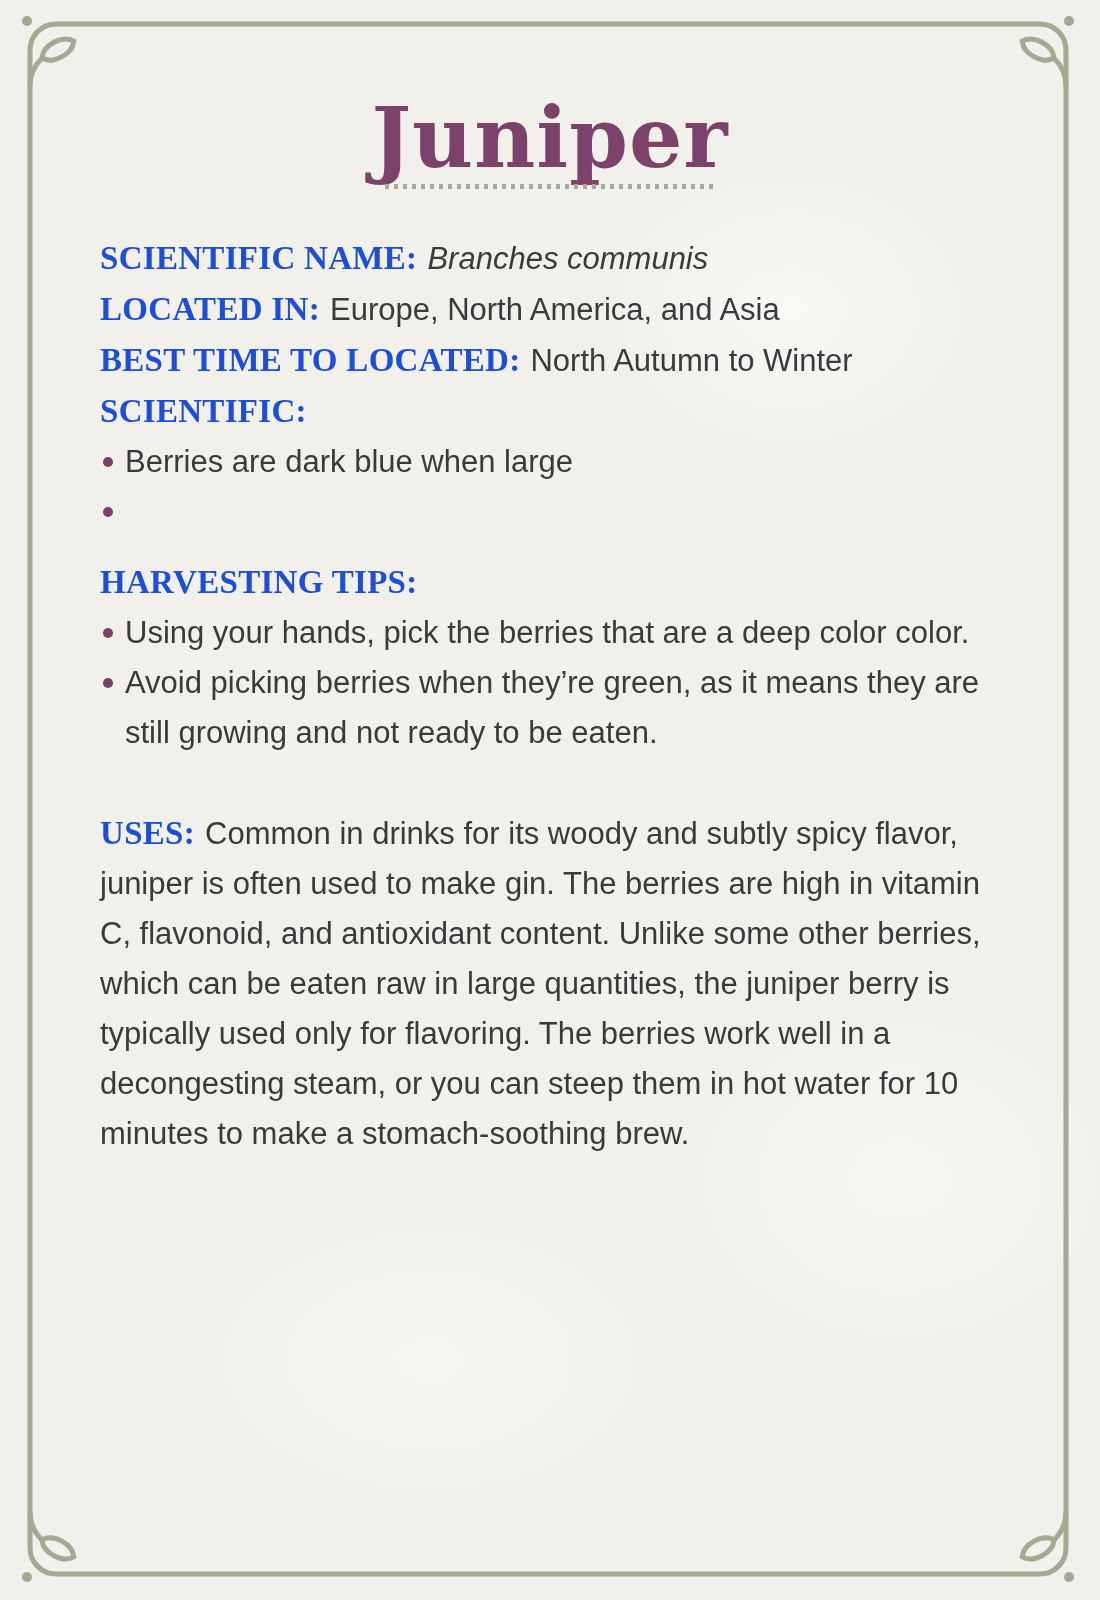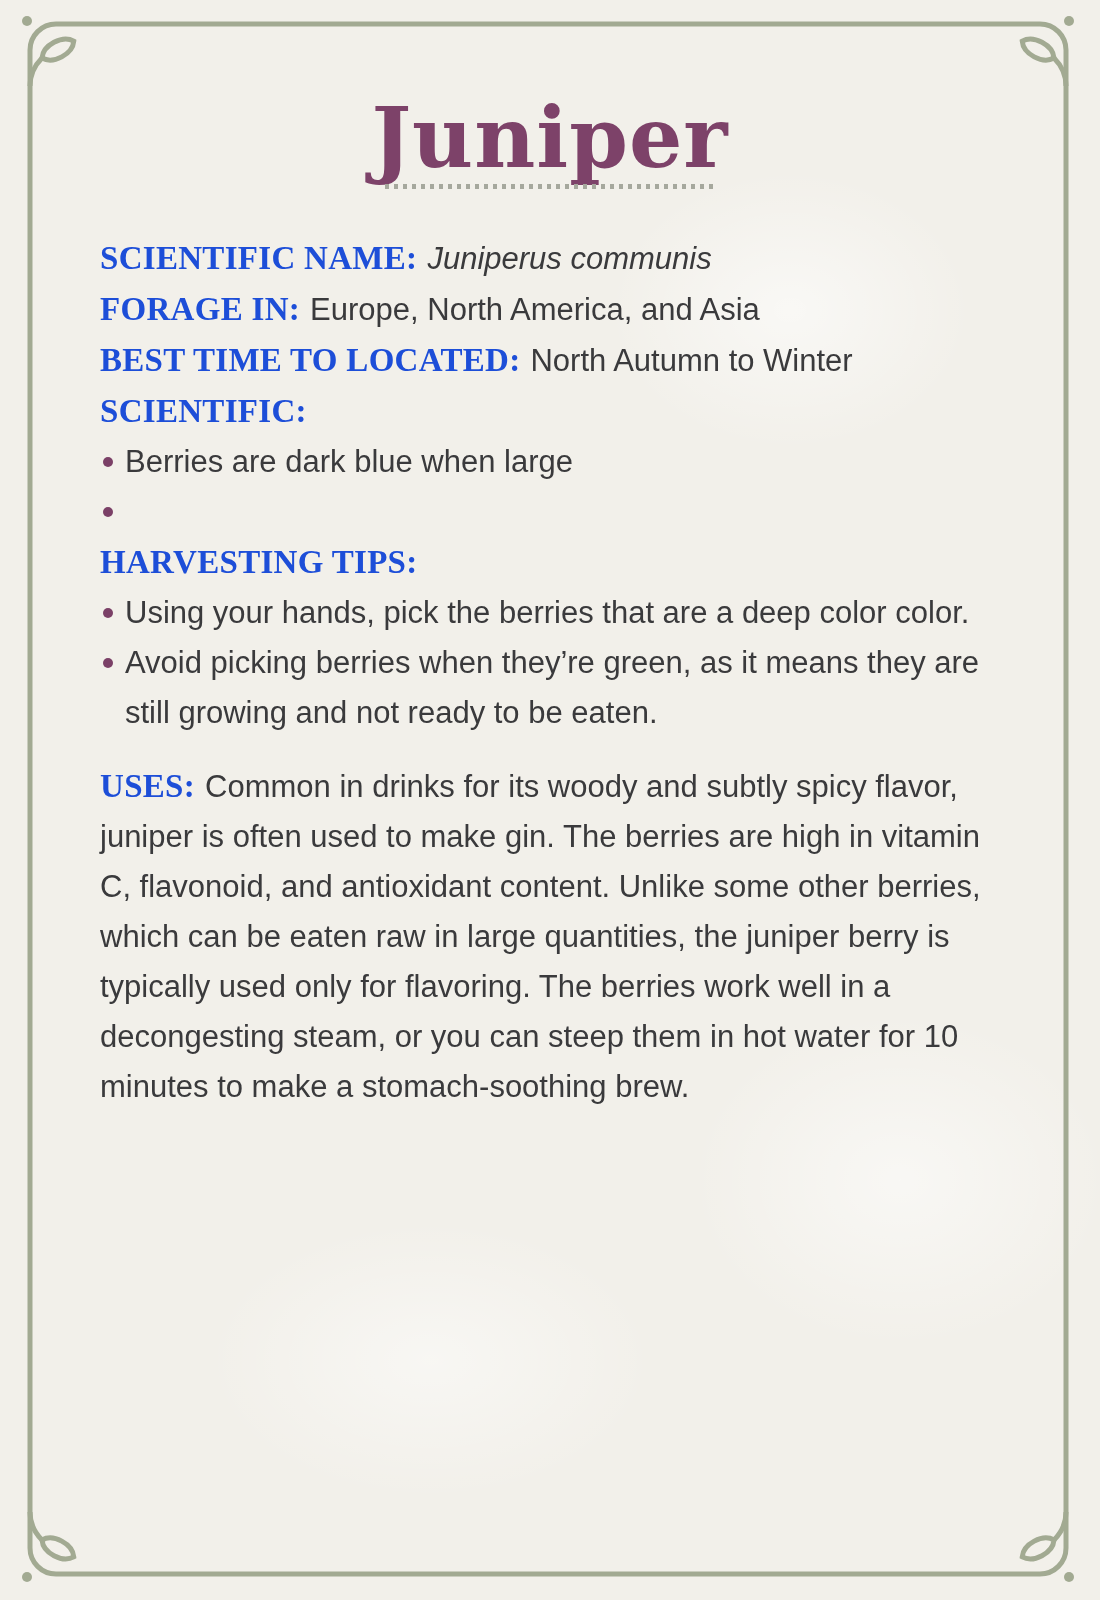--- a/index.html
+++ b/index.html
@@ -50,22 +50,22 @@
   .value { color: #3a3a3c; }
   .italic { font-style: italic; }
   .bullet-item { display: flex; align-items: flex-start; }
   .bullet-dot {
     flex: none;
     width: 10px; height: 10px;
     border-radius: 50%;
     background: #7b4067;
     margin: 20px 12px 0 3px;
   }
-  .section-harvesting { margin-top: 20px; }
-  .section-uses { margin-top: 23px; }
+  .section-harvesting { margin-top: 40px; }
+  .section-uses { margin-top: 50px; }
   .uses-paragraph { line-height: 50px; }
 </style>
 </head>
 <body>
 
 <svg class="frame-svg" width="1100" height="1600" viewBox="0 0 1100 1600">
   <rect x="30" y="24" width="1036" height="1550" rx="26" fill="none" stroke="#a2aa92" stroke-width="5"></rect>
   <g fill="none" stroke="#a2aa92" stroke-width="5">
 
     <path transform="translate(42,58) rotate(-28)" d="M0,0 C7,-11 29,-11 36,0 C29,11 7,11 0,0 Z"></path>
@@ -87,25 +87,25 @@
     <circle cx="1069" cy="1577" r="5"></circle>
   </g>
 </svg>
 
 <h1 class="title">Juniper</h1>
 <div class="title-rule"></div>
 
 <main class="content">
 
   <div class="line">
-    <span class="label">SCIENTIFIC NAME:</span><span class="value italic">Juniperus communis</span>
+    <span class="label">SCIENTIFIC NAME:</span><span class="value italic">Branches communis</span>
   </div>
 
   <div class="line">
-    <span class="label">FORAGE IN:</span><span class="value">Europe, North America, and Asia</span>
+    <span class="label">LOCATED IN:</span><span class="value">Europe, North America, and Asia</span>
   </div>
 
   <div class="line">
     <span class="label">BEST TIME TO LOCATED:</span><span class="value">North Autumn to Winter</span>
   </div>
 
   <section>
     <div class="line">
       <span class="label">SCIENTIFIC:</span>
     </div>

